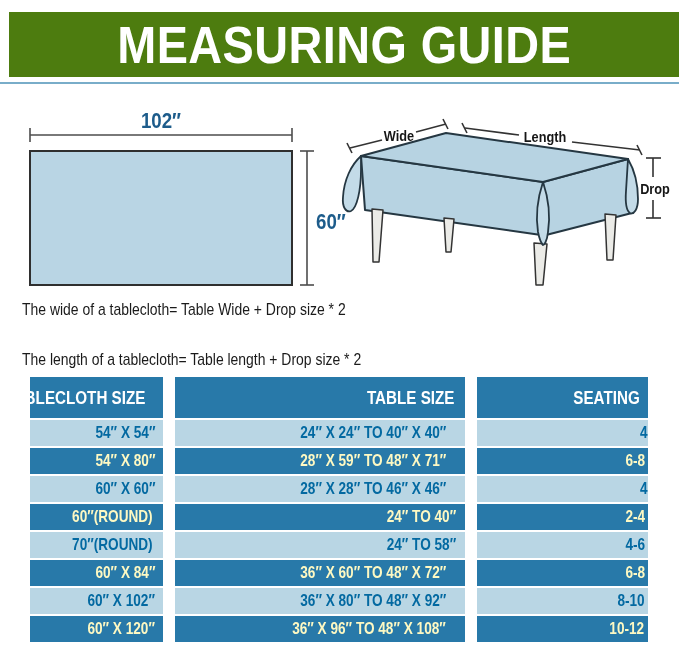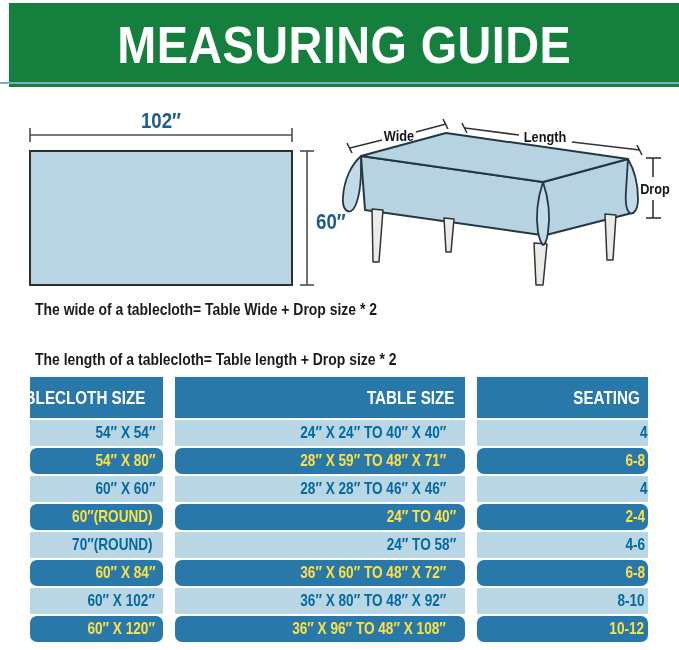--- a/index.html
+++ b/index.html
@@ -1,49 +1,49 @@
 <!DOCTYPE html>
 <html><head>
 <meta charset="utf-8">
 <style>
   * { margin:0; padding:0; box-sizing:border-box; }
   html,body { width:679px; height:650px; background:#ffffff; overflow:hidden; }
   body { position:relative; font-family:"Liberation Sans", sans-serif; }
 
-  .banner { position:absolute; left:9px; top:3px; width:670px; height:84px;
-            background:#15803d; display:flex; align-items:center; justify-content:center; }
+  .banner { position:absolute; left:9px; top:12px; width:670px; height:65px;
+            background:#4d7c0f; display:flex; align-items:center; justify-content:center; }
   .banner-text { color:#ffffff; font-weight:bold; font-size:52px; white-space:nowrap;
                  transform:scaleX(0.90); letter-spacing:0.5px; }
   .banner-underline { position:absolute; left:0; top:82px; width:679px; height:2px;
                       background:#79adc9; }
 
   .diagram-svg { position:absolute; left:0; top:95px; }
   .diagram-svg text { font-family:"Liberation Sans", sans-serif; font-weight:bold; }
   .dim-label { fill:#1d5c8b; font-size:22px; }
   .callout-label { fill:#161616; font-size:15px; }
   .dimline { stroke:#4d4d4d; stroke-width:1.6; }
   .callout { stroke:#333333; stroke-width:1.6; }
   .cloth { fill:#b7d3e2; stroke:#253742; stroke-width:2; stroke-linejoin:round; }
   .flap { fill:#c3dbe8; stroke:#253742; stroke-width:1.8; stroke-linejoin:round; }
   .leg { fill:#ebebe7; stroke:#333333; stroke-width:1.5; stroke-linejoin:round; }
 
-  .formula { position:absolute; left:35px; color:#1a1a1a; font-weight:bold; font-size:17px; }
+  .formula { position:absolute; left:22px; color:#1a1a1a; font-weight:normal; font-size:17px; }
   .formula-1 { top:300px; } .formula-2 { top:328px;margin-top:22px; }
   .cond { display:inline-block; transform:scaleX(0.82); transform-origin:0 50%; white-space:nowrap; }
 
   .size-table { position:absolute; left:30px; top:377px; width:618px; display:grid;
                 grid-template-columns:133px 290px 171px; column-gap:12px; row-gap:2px;
                 grid-template-rows:41px repeat(8, 26px); }
   .size-table .trow { display:contents; }
   .cell { display:flex; align-items:center; justify-content:flex-end; overflow:hidden; }
   .cell span { display:inline-block; transform:scaleX(0.80); white-space:nowrap; }
   .th { background:#2879a9; color:#ffffff; font-size:19px; font-weight:bold; }
   .td { font-size:17px; font-weight:bold; }
   .td.light { background:#b9d6e4; color:#0369a1; }
-  .td.dark  { background:#2879a9; color:#fde047;border-radius:7px; }
+  .td.dark  { background:#2879a9; color:#fef9c3; }
 </style>
 </head>
 <body>
 
 <div class="banner">
   <span class="banner-text">MEASURING GUIDE</span>
 </div>
 <div class="banner-underline"></div>
 
 <svg class="diagram-svg" width="679" height="200" viewBox="0 0 679 200">

